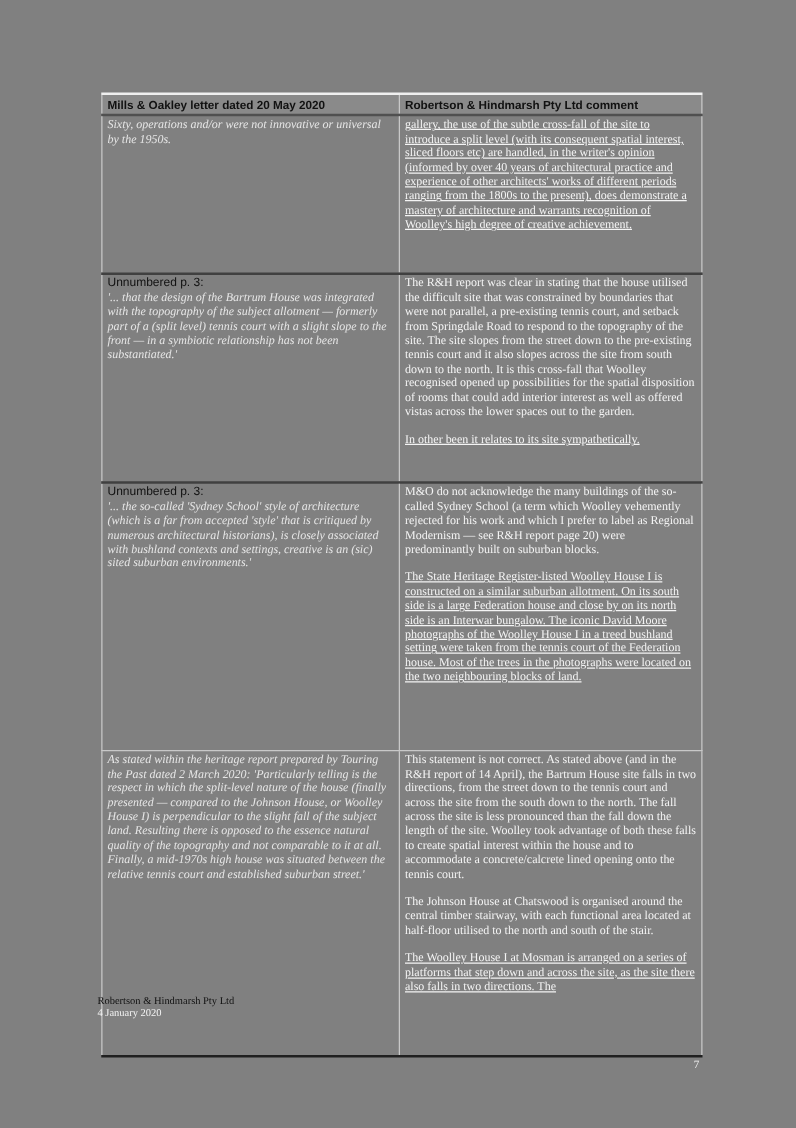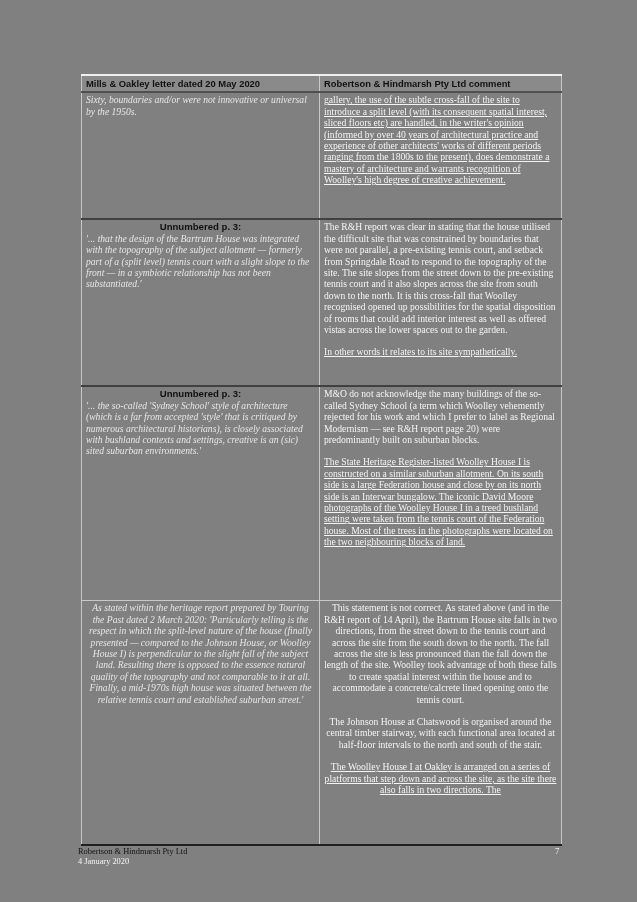--- a/index.html
+++ b/index.html
@@ -47,41 +47,40 @@
       border-top: 2px solid #f0f0f0;
       border-bottom: 2px solid #505050;
       padding: 2px 4px 2px 4px;
     }
     td.left {
       font-style: italic;
     }
     td.left .ref {
       font-family: "Liberation Sans", sans-serif;
       font-style: normal;
-      font-weight: bold;
+      font-weight: normal;
       color: #111111;
       display: block;
-      text-align: center;
     }
     td.left .quote {
       color: #e6e6e6;
     }
     td.right p {
       margin: 0 0 11px 0;
       color: #f4f4f4;
     }
     td.right p:last-child { margin-bottom: 0; text-decoration: underline; }
     tr.row-1 td { height: 118px; }
     tr.row-2 td { height: 158px; border-top: 2px solid #404040; }
     tr.row-3 td { height: 206px; border-top: 2px solid #404040; }
-    tr.row-4 td { height: 236px; border-bottom: 2px solid #202020; text-align: center; }
+    tr.row-4 td { height: 236px; border-bottom: 2px solid #202020; }
     .footer {
       position: absolute;
       left: 78px;
-      top: 847px;
+      top: 796px;
       font-size: 8.4px;
       line-height: 9.6px;
       color: #f4f4f4;
     }
     .footer .company { color: #111111; }
     .page-number {
       position: absolute;
       left: 555px;
       top: 846px;
       font-size: 9px;
@@ -99,54 +98,54 @@
       </colgroup>
     <thead>
       <tr>
         <th>Mills &amp; Oakley letter dated 20 May 2020</th>
         <th>Robertson &amp; Hindmarsh Pty Ltd comment</th>
       </tr>
     </thead>
     <tbody>
       <tr class="row-1">
         <td class="left">
-          <span class="quote">Sixty, boundaries and/or were not innovative or universal by the 1950s.</span>
+          <span class="quote">Sixty, operations and/or were not innovative or universal by the 1950s.</span>
         </td>
         <td class="right">
           <p>gallery, the use of the subtle cross-fall of the site to introduce a split level (with its consequent spatial interest, sliced floors etc) are handled, in the writer's opinion (informed by over 40 years of architectural practice and experience of other architects' works of different periods ranging from the 1800s to the present), does demonstrate a mastery of architecture and warrants recognition of Woolley's high degree of creative achievement.</p>
         </td>
       </tr>
       <tr class="row-2">
         <td class="left">
           <span class="ref">Unnumbered p. 3:</span>
           <span class="quote">'... that the design of the Bartrum House was integrated with the topography of the subject allotment — formerly part of a (split level) tennis court with a slight slope to the front — in a symbiotic relationship has not been substantiated.'</span>
         </td>
         <td class="right">
           <p>The R&amp;H report was clear in stating that the house utilised the difficult site that was constrained by boundaries that were not parallel, a pre-existing tennis court, and setback from Springdale Road to respond to the topography of the site. The site slopes from the street down to the pre-existing tennis court and it also slopes across the site from south down to the north. It is this cross-fall that Woolley recognised opened up possibilities for the spatial disposition of rooms that could add interior interest as well as offered vistas across the lower spaces out to the garden.</p>
-          <p>In other words it relates to its site sympathetically.</p>
+          <p>In other been it relates to its site sympathetically.</p>
         </td>
       </tr>
       <tr class="row-3">
         <td class="left">
           <span class="ref">Unnumbered p. 3:</span>
           <span class="quote">'... the so-called 'Sydney School' style of architecture (which is a far from accepted 'style' that is critiqued by numerous architectural historians), is closely associated with bushland contexts and settings, creative is an (sic) sited suburban environments.'</span>
         </td>
         <td class="right">
           <p>M&amp;O do not acknowledge the many buildings of the so-called Sydney School (a term which Woolley vehemently rejected for his work and which I prefer to label as Regional Modernism — see R&amp;H report page 20) were predominantly built on suburban blocks.</p>
           <p>The State Heritage Register-listed Woolley House I is constructed on a similar suburban allotment. On its south side is a large Federation house and close by on its north side is an Interwar bungalow. The iconic David Moore photographs of the Woolley House I in a treed bushland setting were taken from the tennis court of the Federation house. Most of the trees in the photographs were located on the two neighbouring blocks of land.</p>
         </td>
       </tr>
       <tr class="row-4">
         <td class="left">
           <span class="quote">As stated within the heritage report prepared by Touring the Past dated 2 March 2020: 'Particularly telling is the respect in which the split-level nature of the house (finally presented — compared to the Johnson House, or Woolley House I) is perpendicular to the slight fall of the subject land. Resulting there is opposed to the essence natural quality of the topography and not comparable to it at all. Finally, a mid-1970s high house was situated between the relative tennis court and established suburban street.'</span>
         </td>
         <td class="right">
           <p>This statement is not correct. As stated above (and in the R&amp;H report of 14 April), the Bartrum House site falls in two directions, from the street down to the tennis court and across the site from the south down to the north. The fall across the site is less pronounced than the fall down the length of the site. Woolley took advantage of both these falls to create spatial interest within the house and to accommodate a concrete/calcrete lined opening onto the tennis court.</p>
-          <p>The Johnson House at Chatswood is organised around the central timber stairway, with each functional area located at half-floor intervals to the north and south of the stair.</p>
-          <p>The Woolley House I at Oakley is arranged on a series of platforms that step down and across the site, as the site there also falls in two directions. The</p>
+          <p>The Johnson House at Chatswood is organised around the central timber stairway, with each functional area located at half-floor utilised to the north and south of the stair.</p>
+          <p>The Woolley House I at Mosman is arranged on a series of platforms that step down and across the site, as the site there also falls in two directions. The</p>
         </td>
       </tr>
     </tbody>
   </table>
 
   <div class="footer">
     <div class="company">Robertson &amp; Hindmarsh Pty Ltd</div>
     <div>4 January 2020</div>
   </div>
   <div class="page-number">7</div>

